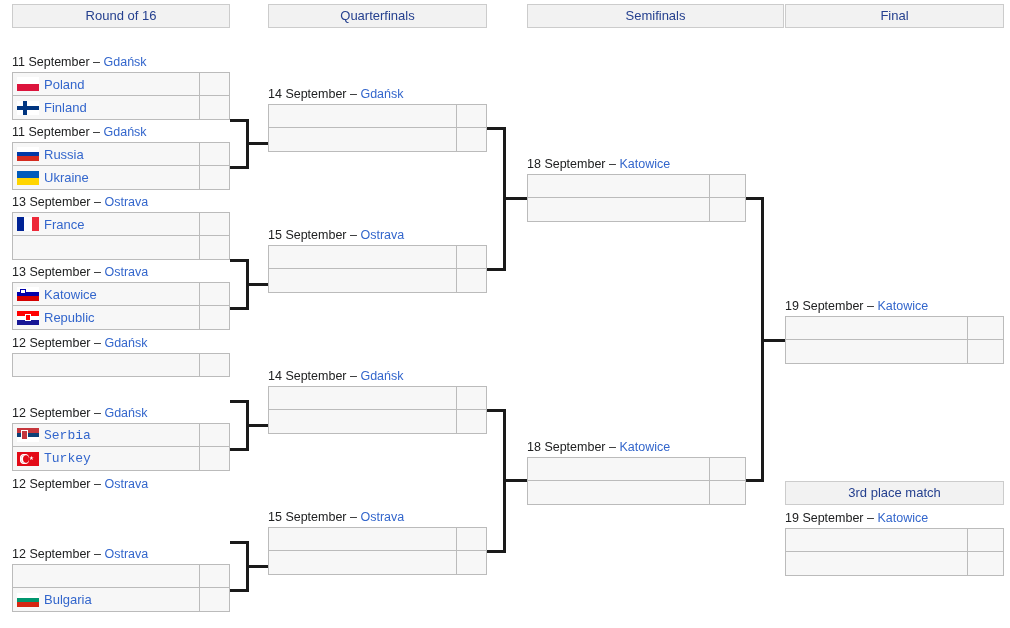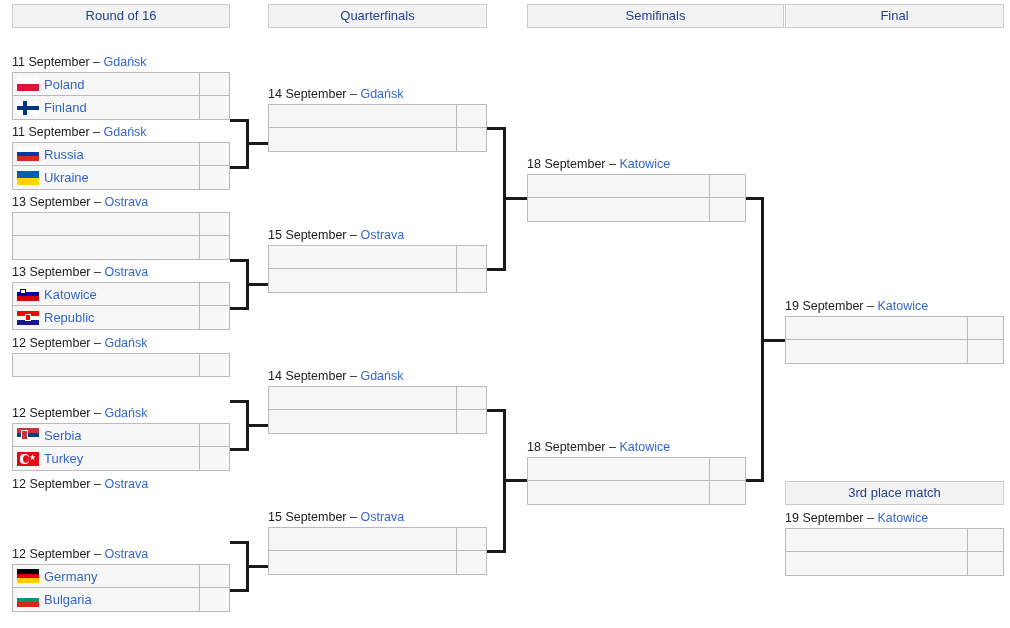--- a/index.html
+++ b/index.html
@@ -201,20 +201,24 @@
         <div class="team-cell">
           <span class="flag flag-ukraine"></span>
           <span class="team-name">Ukraine</span>
         </div>
         <div class="score-cell" style="width: 30px;"></div>
       </div>
     </div>
     <div class="match-caption" style="left: 12px; top: 195px;"><span>13 September</span><span> – </span><span class="venue-link">Ostrava</span></div>
     <div class="match" style="left: 12px; top: 212px; width: 218px; height: 48px;">
       <div class="match-row">
+        <div class="team-cell">
+          <span class="flag flag-france"></span>
+          <span class="team-name">France</span>
+        </div>
         <div class="score-cell" style="width: 30px;"></div>
       </div>
       <div class="match-row">
         <div class="score-cell" style="width: 30px;"></div>
       </div>
     </div>
     <div class="match-caption" style="left: 12px; top: 265px;"><span>13 September</span><span> – </span><span class="venue-link">Ostrava</span></div>
     <div class="match" style="left: 12px; top: 282px; width: 218px; height: 48px;">
       <div class="match-row">
         <div class="team-cell">
@@ -231,44 +235,40 @@
         <div class="score-cell" style="width: 30px;"></div>
       </div>
     </div>
     <div class="match-caption" style="left: 12px; top: 336px;"><span>12 September</span><span> – </span><span class="venue-link">Gdańsk</span></div>
     <div class="match" style="left: 12px; top: 353px; width: 218px; height: 48px;">
       <div class="match-row">
         <div class="score-cell" style="width: 30px;"></div>
       </div>
     </div>
     <div class="match-caption" style="left: 12px; top: 406px;"><span>12 September</span><span> – </span><span class="venue-link">Gdańsk</span></div>
-    <div class="match" style="left: 12px; top: 423px; width: 218px; height: 48px;">
+    <div class="match" style="left: 12px; top: 423px; width: 218px; height: 48px; font-family: Liberation Mono, monospace;">
       <div class="match-row">
         <div class="team-cell">
           <span class="flag flag-serbia"></span>
           <span class="team-name">Serbia</span>
         </div>
         <div class="score-cell" style="width: 30px;"></div>
       </div>
       <div class="match-row">
         <div class="team-cell">
           <span class="flag flag-turkey"></span>
           <span class="team-name">Turkey</span>
         </div>
         <div class="score-cell" style="width: 30px;"></div>
       </div>
     </div>
     <div class="match-caption" style="left: 12px; top: 477px;"><span>12 September</span><span> – </span><span class="venue-link">Ostrava</span></div>
     <div class="match-caption" style="left: 12px; top: 547px;"><span>12 September</span><span> – </span><span class="venue-link">Ostrava</span></div>
     <div class="match" style="left: 12px; top: 564px; width: 218px; height: 48px;">
       <div class="match-row">
-        <div class="team-cell">
-          <span class="flag flag-germany"></span>
-          <span class="team-name">Germany</span>
-        </div>
         <div class="score-cell" style="width: 30px;"></div>
       </div>
       <div class="match-row">
         <div class="team-cell">
           <span class="flag flag-bulgaria"></span>
           <span class="team-name">Bulgaria</span>
         </div>
         <div class="score-cell" style="width: 30px;"></div>
       </div>
     </div>

